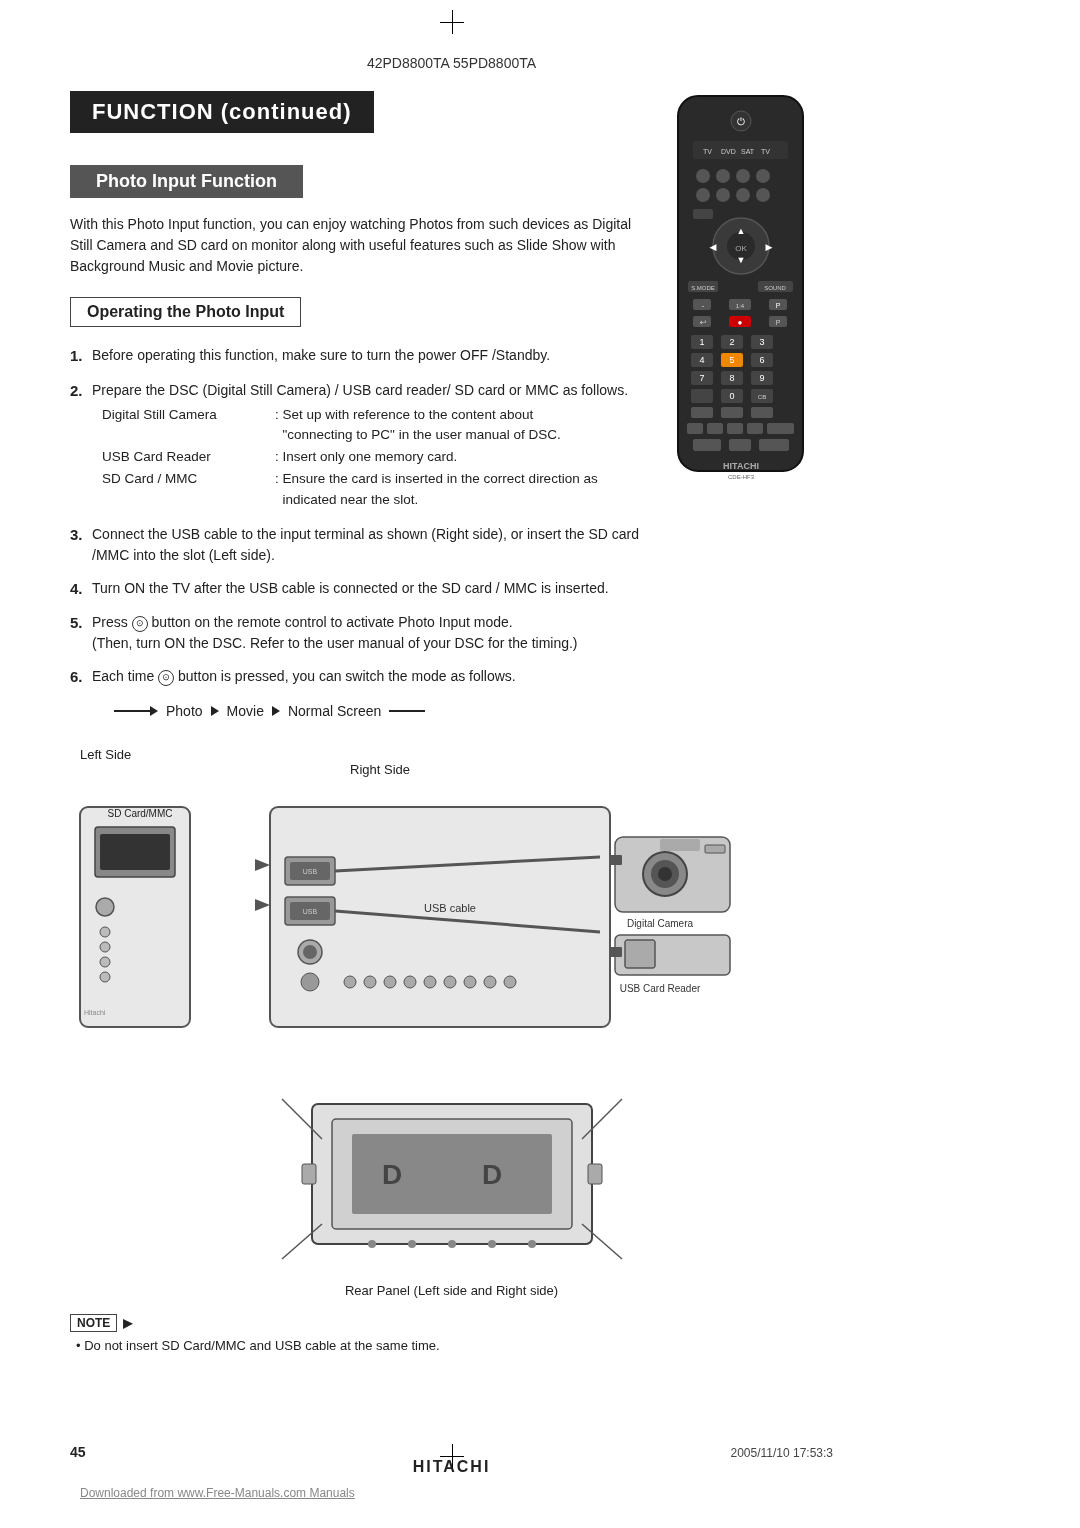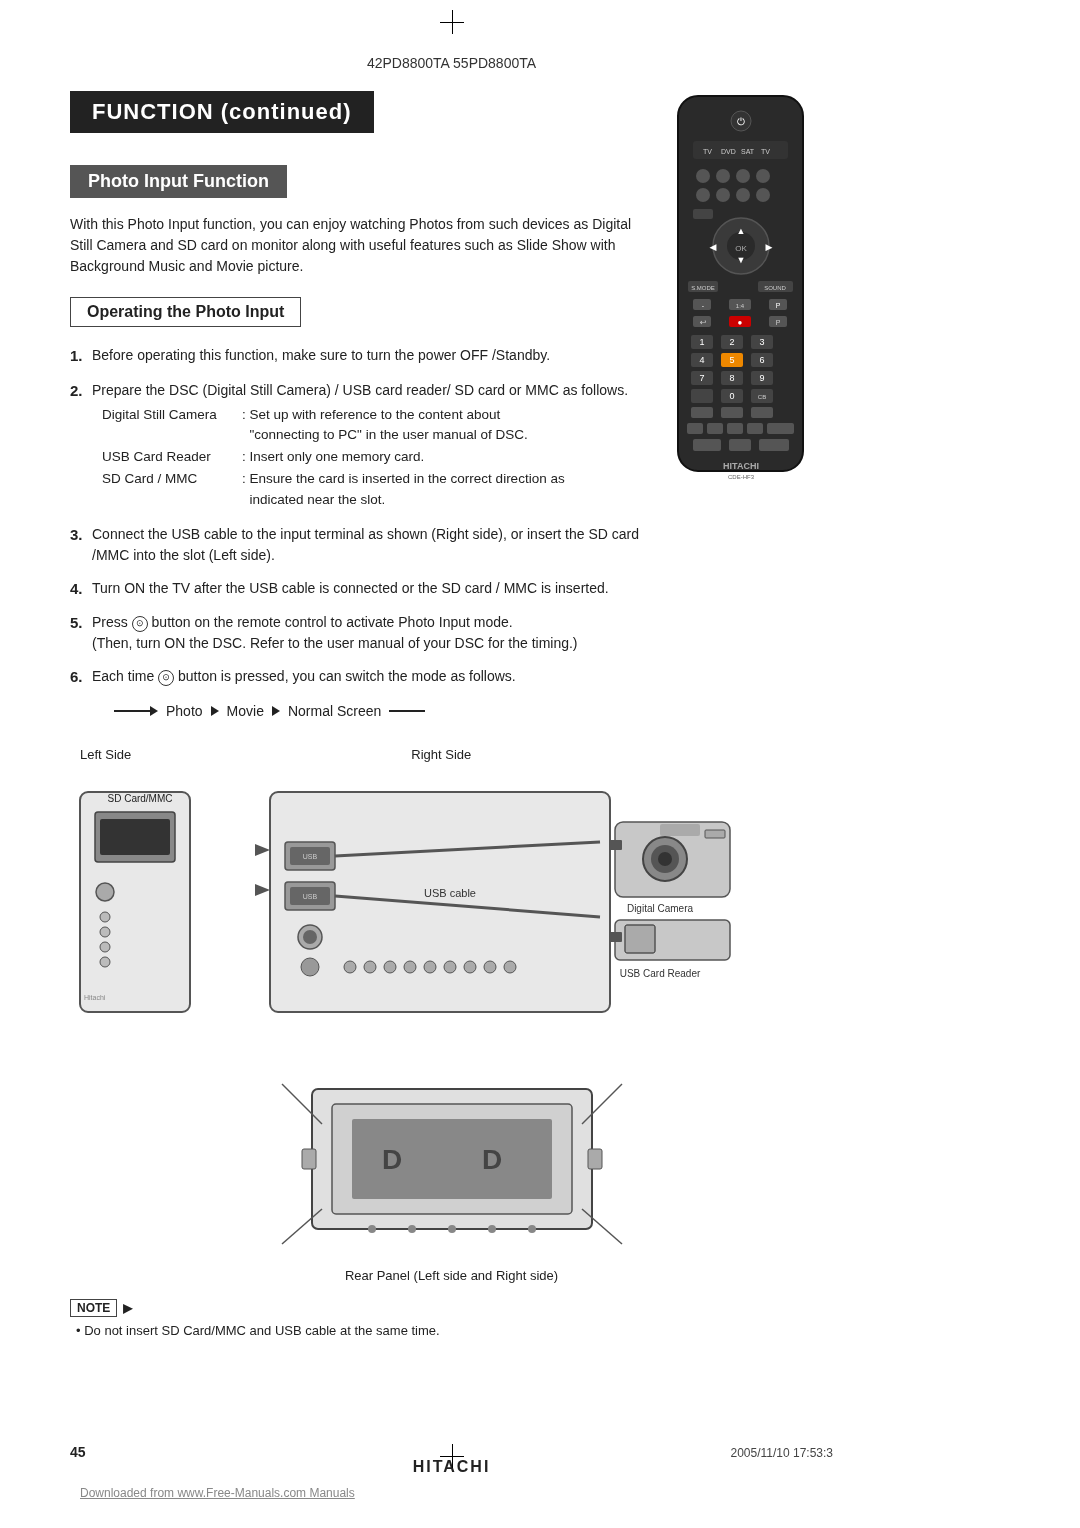--- a/index.html
+++ b/index.html
@@ -105,21 +105,21 @@
       margin-bottom: 32px;
       letter-spacing: 1px;
     }
 
     
     .photo-input-banner {
       background: #555;
       color: #fff;
       font-size: 18px;
       font-weight: bold;
-      padding: 6px 18px;
+      padding: 6px 26px;
       display: inline-block;
       margin-bottom: 16px;
     }
 
     
     .description-text {
       font-size: 14px;
       line-height: 1.5;
       margin-bottom: 20px;
       max-width: 640px;
@@ -164,20 +164,21 @@
     .step-table-row {
       display: flex;
       margin-bottom: 2px;
     }
     .step-table-label {
       min-width: 140px;
       font-size: 13.5px;
     }
     .step-table-value {
       font-size: 13.5px;
+      margin-left: 33px;
     }
     .flow-wrap {
       display: flex;
       align-items: center;
       margin: 14px 0 18px 22px;
     }
 
     
     .diagram-area {
       margin-top: 10px;
@@ -485,21 +486,21 @@
 
           <text x="78" y="378" text-anchor="middle" fill="#aaa" font-size="9" font-weight="bold">HITACHI</text>
           <text x="78" y="388" text-anchor="middle" fill="#666" font-size="6">CDE-HF3</text>
         </svg>
       </div>
 
     </div>
 
     <div class="diagram-area">
 
-      <div style="display:flex; margin-top:6px;">
+      <div style="display:flex; margin-top:6px;flex-direction:column;">
         <div style="margin-left:10px; font-size:13px;">Left Side</div>
         <div style="margin-left:280px; font-size:13px;">Right Side</div>
       </div>
 
       
       <svg width="780" height="290" viewBox="0 0 780 290" xmlns="http://www.w3.org/2000/svg">
 
         <rect x="10" y="30" width="110" height="220" rx="8" ry="8" fill="#e8e8e8" stroke="#555" stroke-width="2"></rect>
 
         <rect x="25" y="50" width="80" height="50" rx="3" fill="#888" stroke="#444" stroke-width="1.5"></rect>

